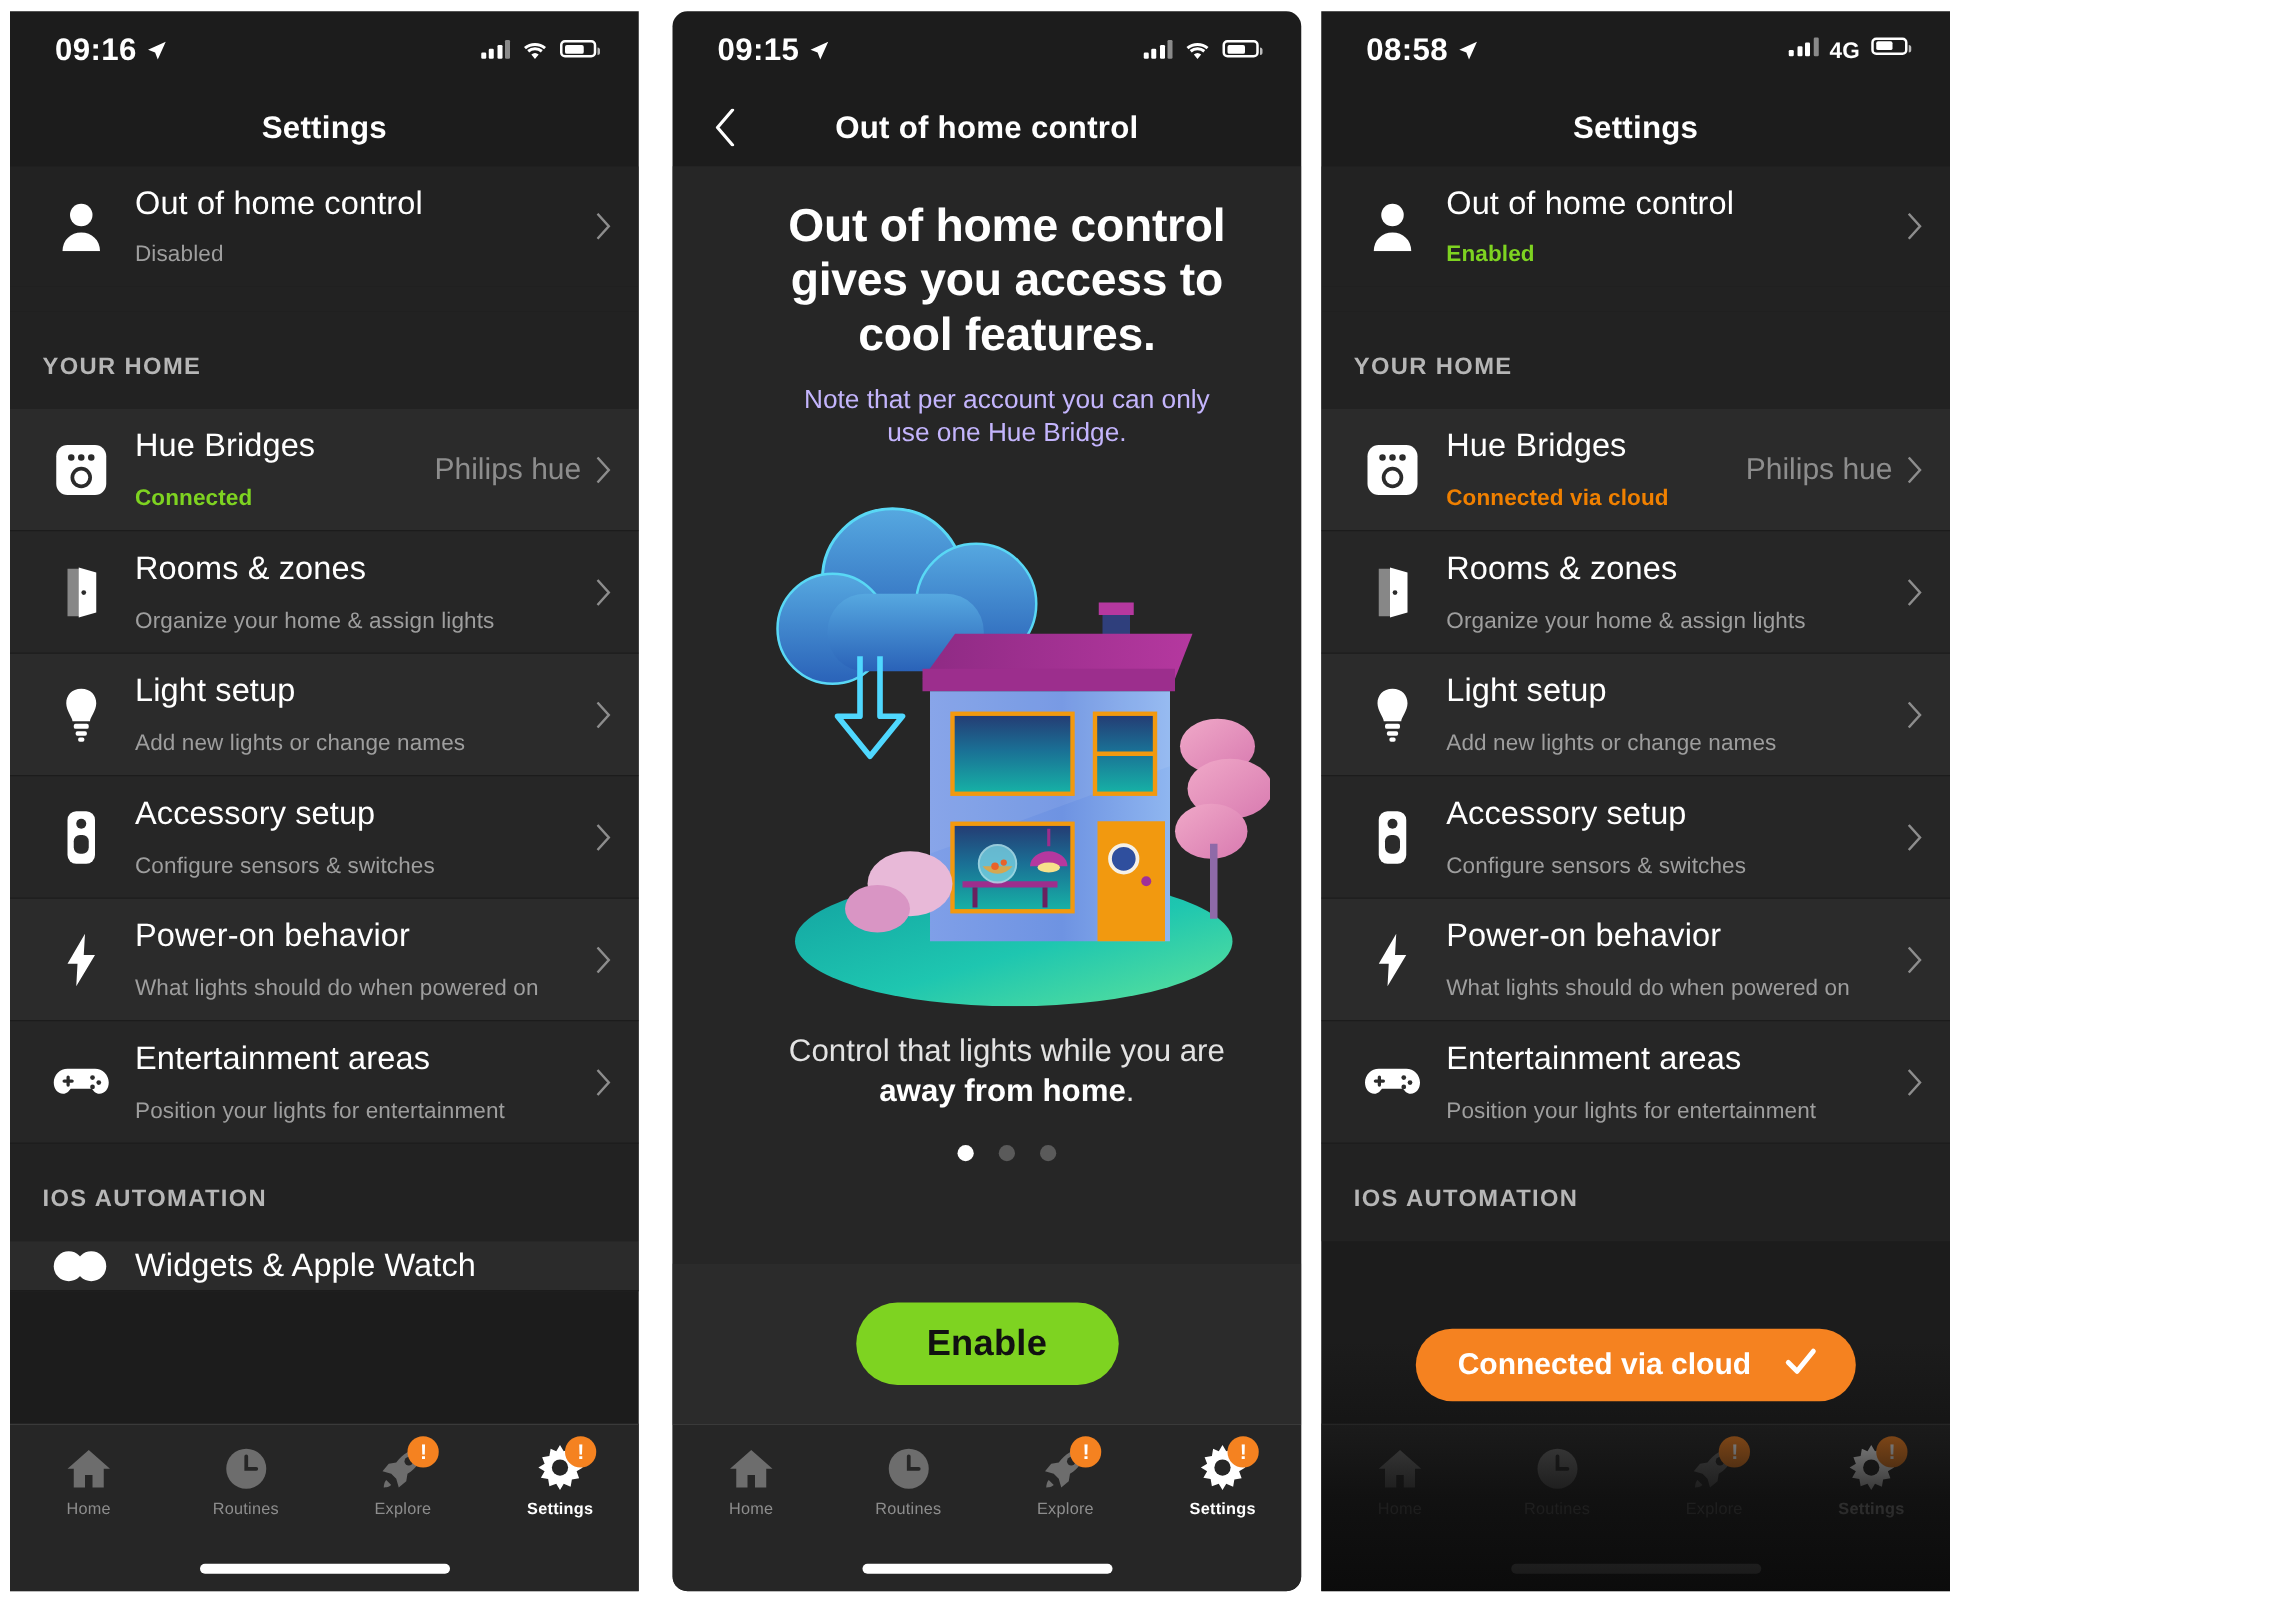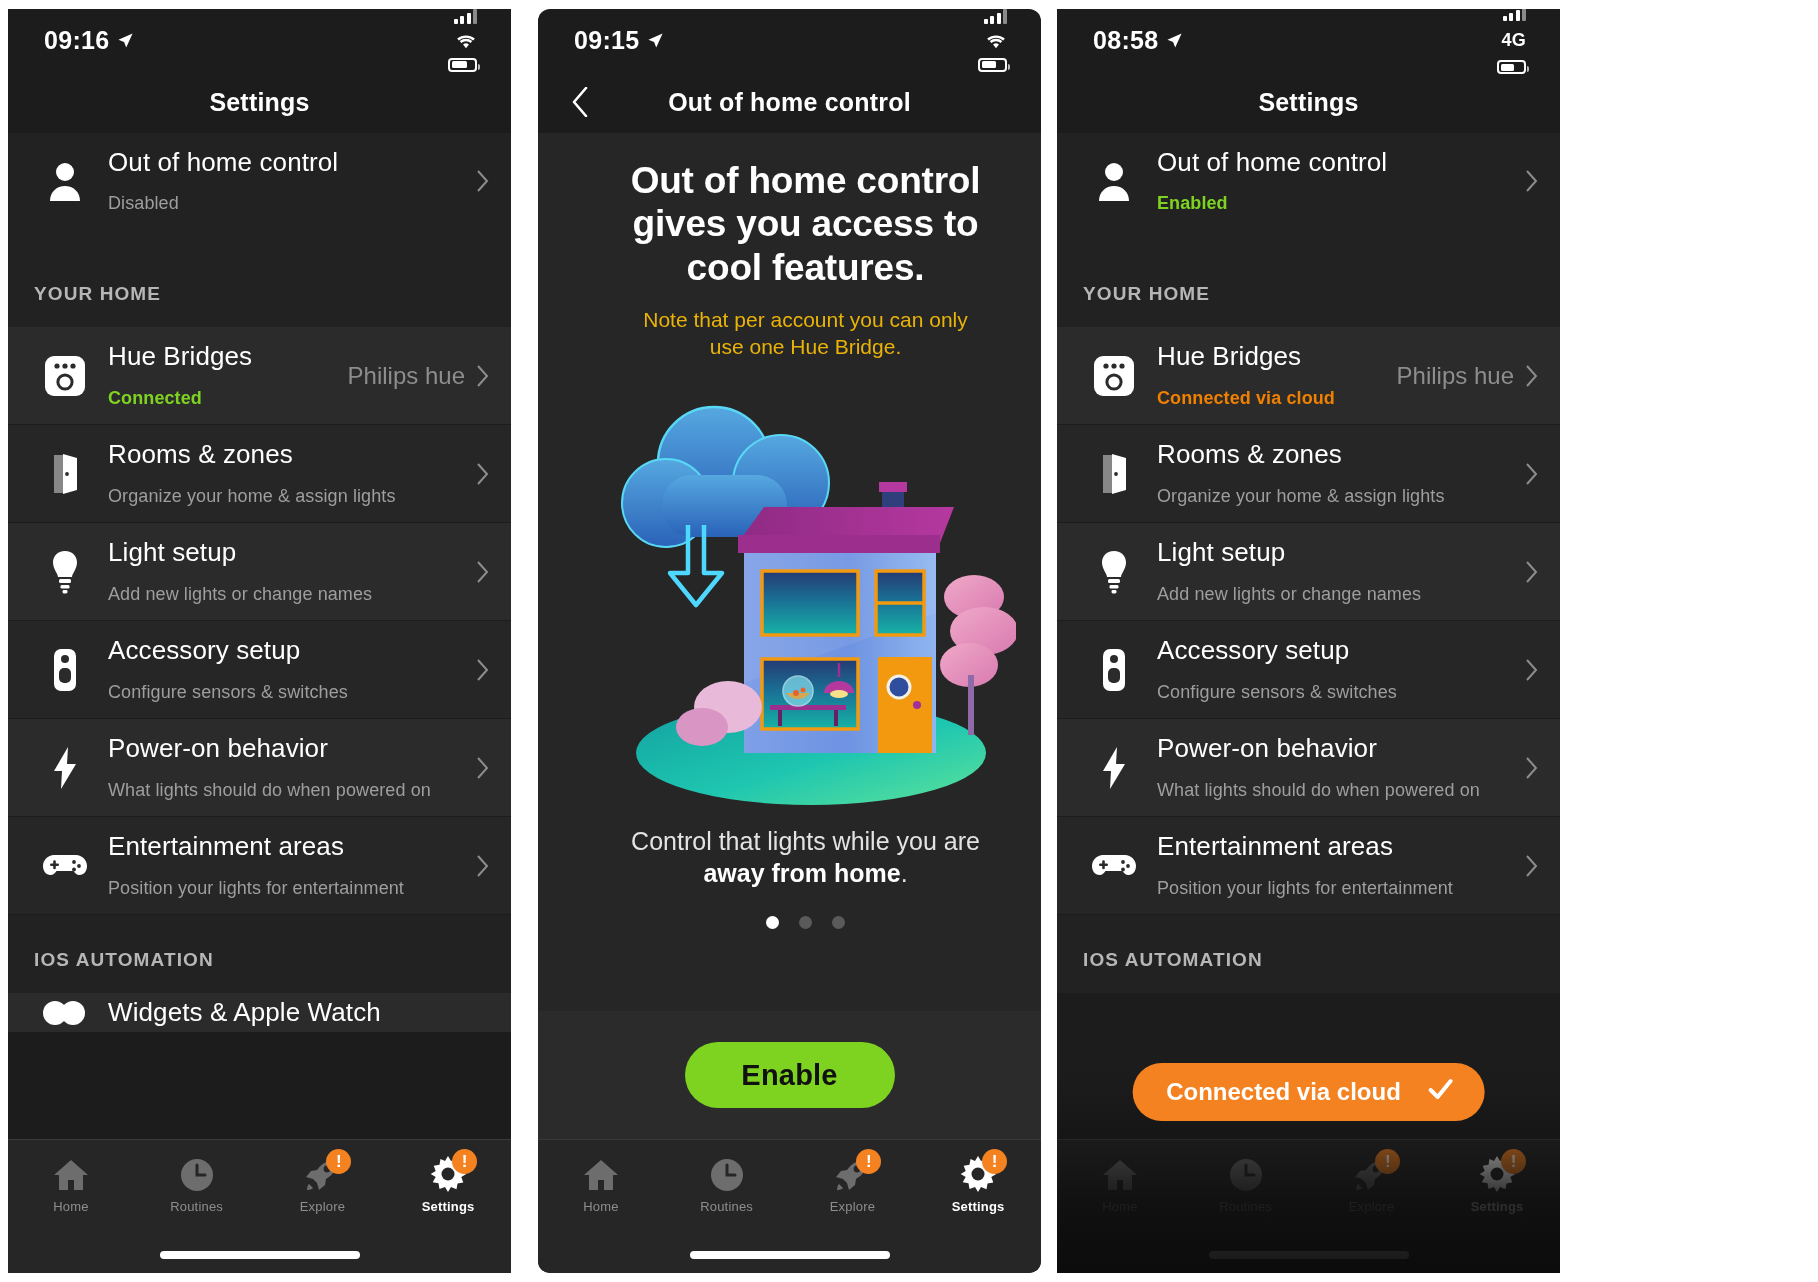--- a/index.html
+++ b/index.html
@@ -33,21 +33,21 @@
   
   .statusbar{
     height:62px;
     display:flex; align-items:center; justify-content:space-between;
     padding:0 34px 0 36px;
     color:#fff;
   }
   .sb-left{ display:flex; align-items:center; gap:8px; }
   .sb-time{ font-size:25px; font-weight:bold; letter-spacing:.3px; }
   .loc-arrow{ width:17px; height:17px; }
-  .sb-right{ display:flex; align-items:flex-end; gap:9px;flex-direction:column; }
+  .sb-right{ display:flex; align-items:flex-start; gap:9px; }
   .bars{ display:flex; align-items:flex-end; gap:2.5px; height:15px; }
   .bars i{ display:block; width:4px; background:#fff; border-radius:1px; }
   .bars i:nth-child(1){ height:5px; }
   .bars i:nth-child(2){ height:8px; }
   .bars i:nth-child(3){ height:11px; }
   .bars i:nth-child(4){ height:15px; background:#8a8a8a; }
   .net4g{ font-size:18px; font-weight:bold; letter-spacing:.2px; }
   .wifi{ width:22px; height:16px; }
   .batt{
     width:29px; height:14px; border:2px solid #fff; border-radius:4px;
@@ -134,21 +134,21 @@
     width:200px; height:8px; border-radius:4px; background:#fff;
   }
 
   
   .promo{ height:calc(1264px - 62px - 62px - 134px); position:relative; background:#262626; overflow:hidden;padding-left:32px; }
   .promo-h{
     color:#fff; font-size:37px; font-weight:bold; text-align:center;
     line-height:1.17; padding:26px 44px 0 44px; letter-spacing:-.2px;
   }
   .promo-sub{
-    color:#eab308; font-size:21px; text-align:center;
+    color:#c4b5fd; font-size:21px; text-align:center;
     line-height:1.28; padding:18px 70px 0 70px;
   }
   .art{ width:100%; height:430px; margin-top:14px; display:flex; justify-content:center; }
   .promo-cap{
     color:#e3e3e3; font-size:25px; text-align:center;
     line-height:1.3; padding:20px 60px 0 60px;
   }
   .promo-cap b{ color:#fff; font-weight:bold; }
   .dots{ display:flex; justify-content:center; gap:20px; margin-top:26px; }
   .dot{ width:13px; height:13px; border-radius:50%; background:#5a5a5a; }

